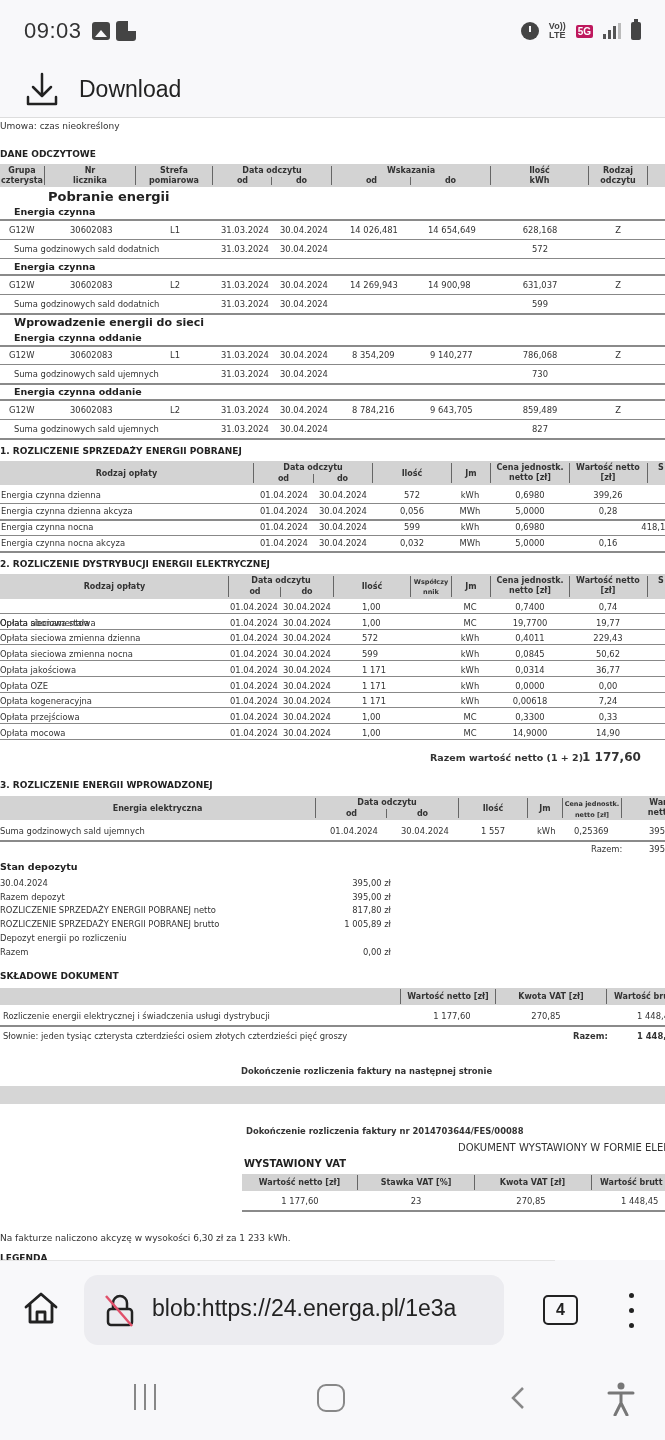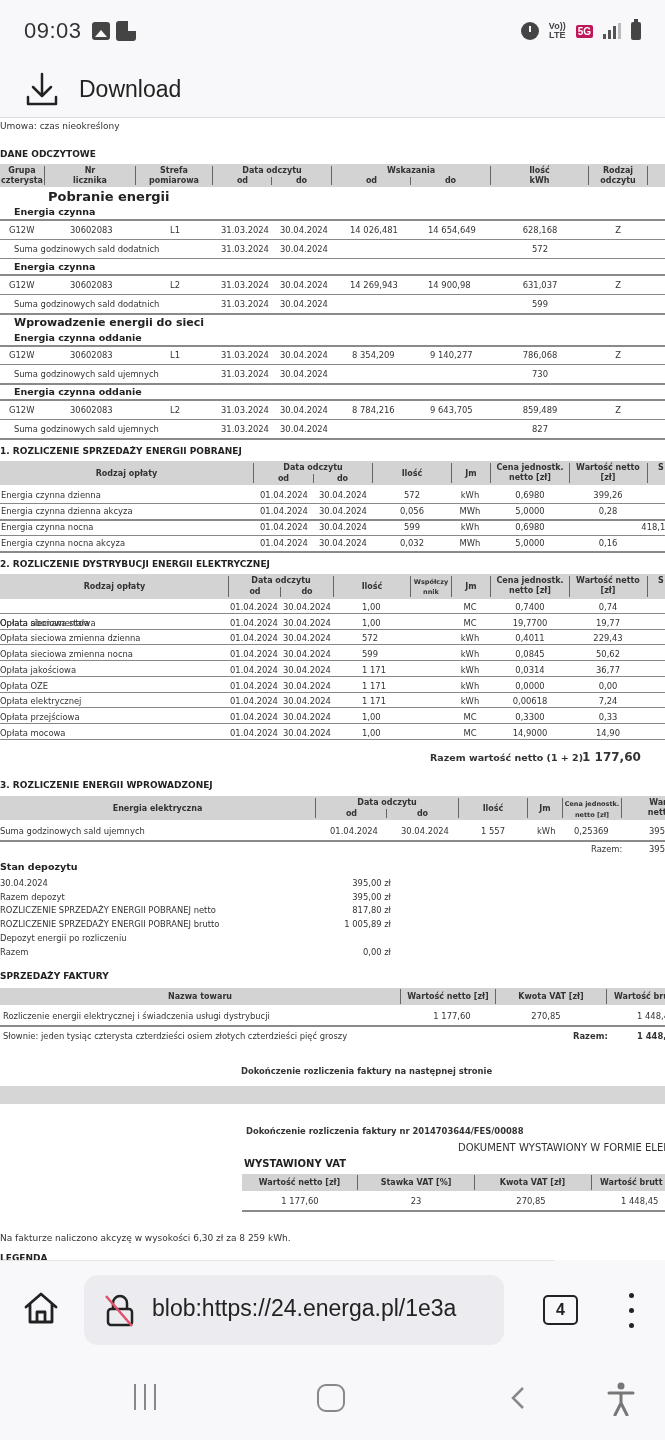--- a/index.html
+++ b/index.html
@@ -352,21 +352,21 @@
         <span class="cell" style="left:0;top:562.5px;">Opłata OZE</span>
         <span class="cell" style="left:230px;top:562.5px;">01.04.2024</span>
         <span class="cell" style="left:283px;top:562.5px;">30.04.2024</span>
         <span class="cell" style="left:362px;top:562.5px;">1 171</span>
         <span class="cell c" style="left:470px;top:562.5px;">kWh</span>
         <span class="cell c" style="left:530px;top:562.5px;">0,0000</span>
         <span class="cell c" style="left:608px;top:562.5px;">0,00</span>
       </div>
       <div class="hline thin" style="left:0;top:573.5px;width:665px;"></div>
       <div>
-        <span class="cell" style="left:0;top:578.2px;">Opłata elektrycznej</span>
+        <span class="cell" style="left:0;top:578.2px;">Opłata kogeneracyjna</span>
         <span class="cell" style="left:230px;top:578.2px;">01.04.2024</span>
         <span class="cell" style="left:283px;top:578.2px;">30.04.2024</span>
         <span class="cell" style="left:362px;top:578.2px;">1 171</span>
         <span class="cell c" style="left:470px;top:578.2px;">kWh</span>
         <span class="cell c" style="left:530px;top:578.2px;">0,00618</span>
         <span class="cell c" style="left:608px;top:578.2px;">7,24</span>
       </div>
       <div class="hline thin" style="left:0;top:589.2px;width:665px;"></div>
       <div>
         <span class="cell" style="left:0;top:593.9px;">Opłata przejściowa</span>
@@ -443,23 +443,22 @@
       <div>
         <span class="cell" style="left:0;top:814.8px;">Depozyt energii po rozliczeniu</span>
         <span class="cell r" style="left:391px;top:814.8px;"></span>
       </div>
       <div>
         <span class="cell" style="left:0;top:828.5px;">Razem</span>
         <span class="cell r" style="left:391px;top:828.5px;">0,00 zł</span>
       </div>
     </div>
 
-  <span class="abs sec-title" style="left:0;top:853px;">SPRZEDAŻY FAKTURY</span>
+  <span class="abs sec-title" style="left:0;top:853px;">SKŁADOWE DOKUMENT</span>
   <div class="gray-head" style="left:0;top:870px;width:665px;height:17px;">
-    <span class="hc" style="left:0;width:400px;top:4px;">Nazwa towaru</span>
     <span class="hc" style="left:401px;width:94px;top:4px;">Wartość netto [zł]</span>
     <span class="hc" style="left:496px;width:110px;top:4px;">Kwota VAT [zł]</span>
     <span class="hc" style="left:614px;width:70px;top:4px;text-align:left;">Wartość bru</span>
     <span class="vline" style="left:400px;top:1px;height:15px;"></span>
     <span class="vline" style="left:495px;top:1px;height:15px;"></span>
     <span class="vline" style="left:606px;top:1px;height:15px;"></span>
   </div>
   <div>
     <span class="cell" style="left:3px;top:893px;">Rozliczenie energii elektrycznej i świadczenia usługi dystrybucji</span>
     <span class="cell c" style="left:452px;top:893px;">1 177,60</span>
@@ -488,21 +487,21 @@
     <span class="vline" style="left:349px;top:1px;height:15px;"></span>
   </div>
   <div>
     <span class="cell c" style="left:300px;top:1078px;">1 177,60</span>
     <span class="cell c" style="left:416px;top:1078px;">23</span>
     <span class="cell c" style="left:531px;top:1078px;">270,85</span>
     <span class="cell" style="left:621px;top:1078px;">1 448,45</span>
   </div>
   <div class="hline" style="left:242px;top:1092px;width:423px;"></div>
 
-  <span class="cell" style="left:0;top:1115px;font-size:9px;">Na fakturze naliczono akcyzę w wysokości 6,30 zł za 8 259 kWh.</span>
+  <span class="cell" style="left:0;top:1115px;font-size:9px;">Na fakturze naliczono akcyzę w wysokości 6,30 zł za 1 233 kWh.</span>
   <span class="abs sec-title" style="left:0;top:1135px;">LEGENDA</span>
 </div>
 
 <div class="browser-bar">
   <span class="home-btn">
     <svg width="38" height="38" viewBox="0 0 38 38">
         <path d="M4 18 L19 5 L34 18 M8 15 V33 H30 V15 M15 33 V23 H23 V33" stroke="#222" stroke-width="2.8" fill="none" stroke-linejoin="round" stroke-linecap="round"></path>
       </svg>
   </span>
   <div class="url-box">

